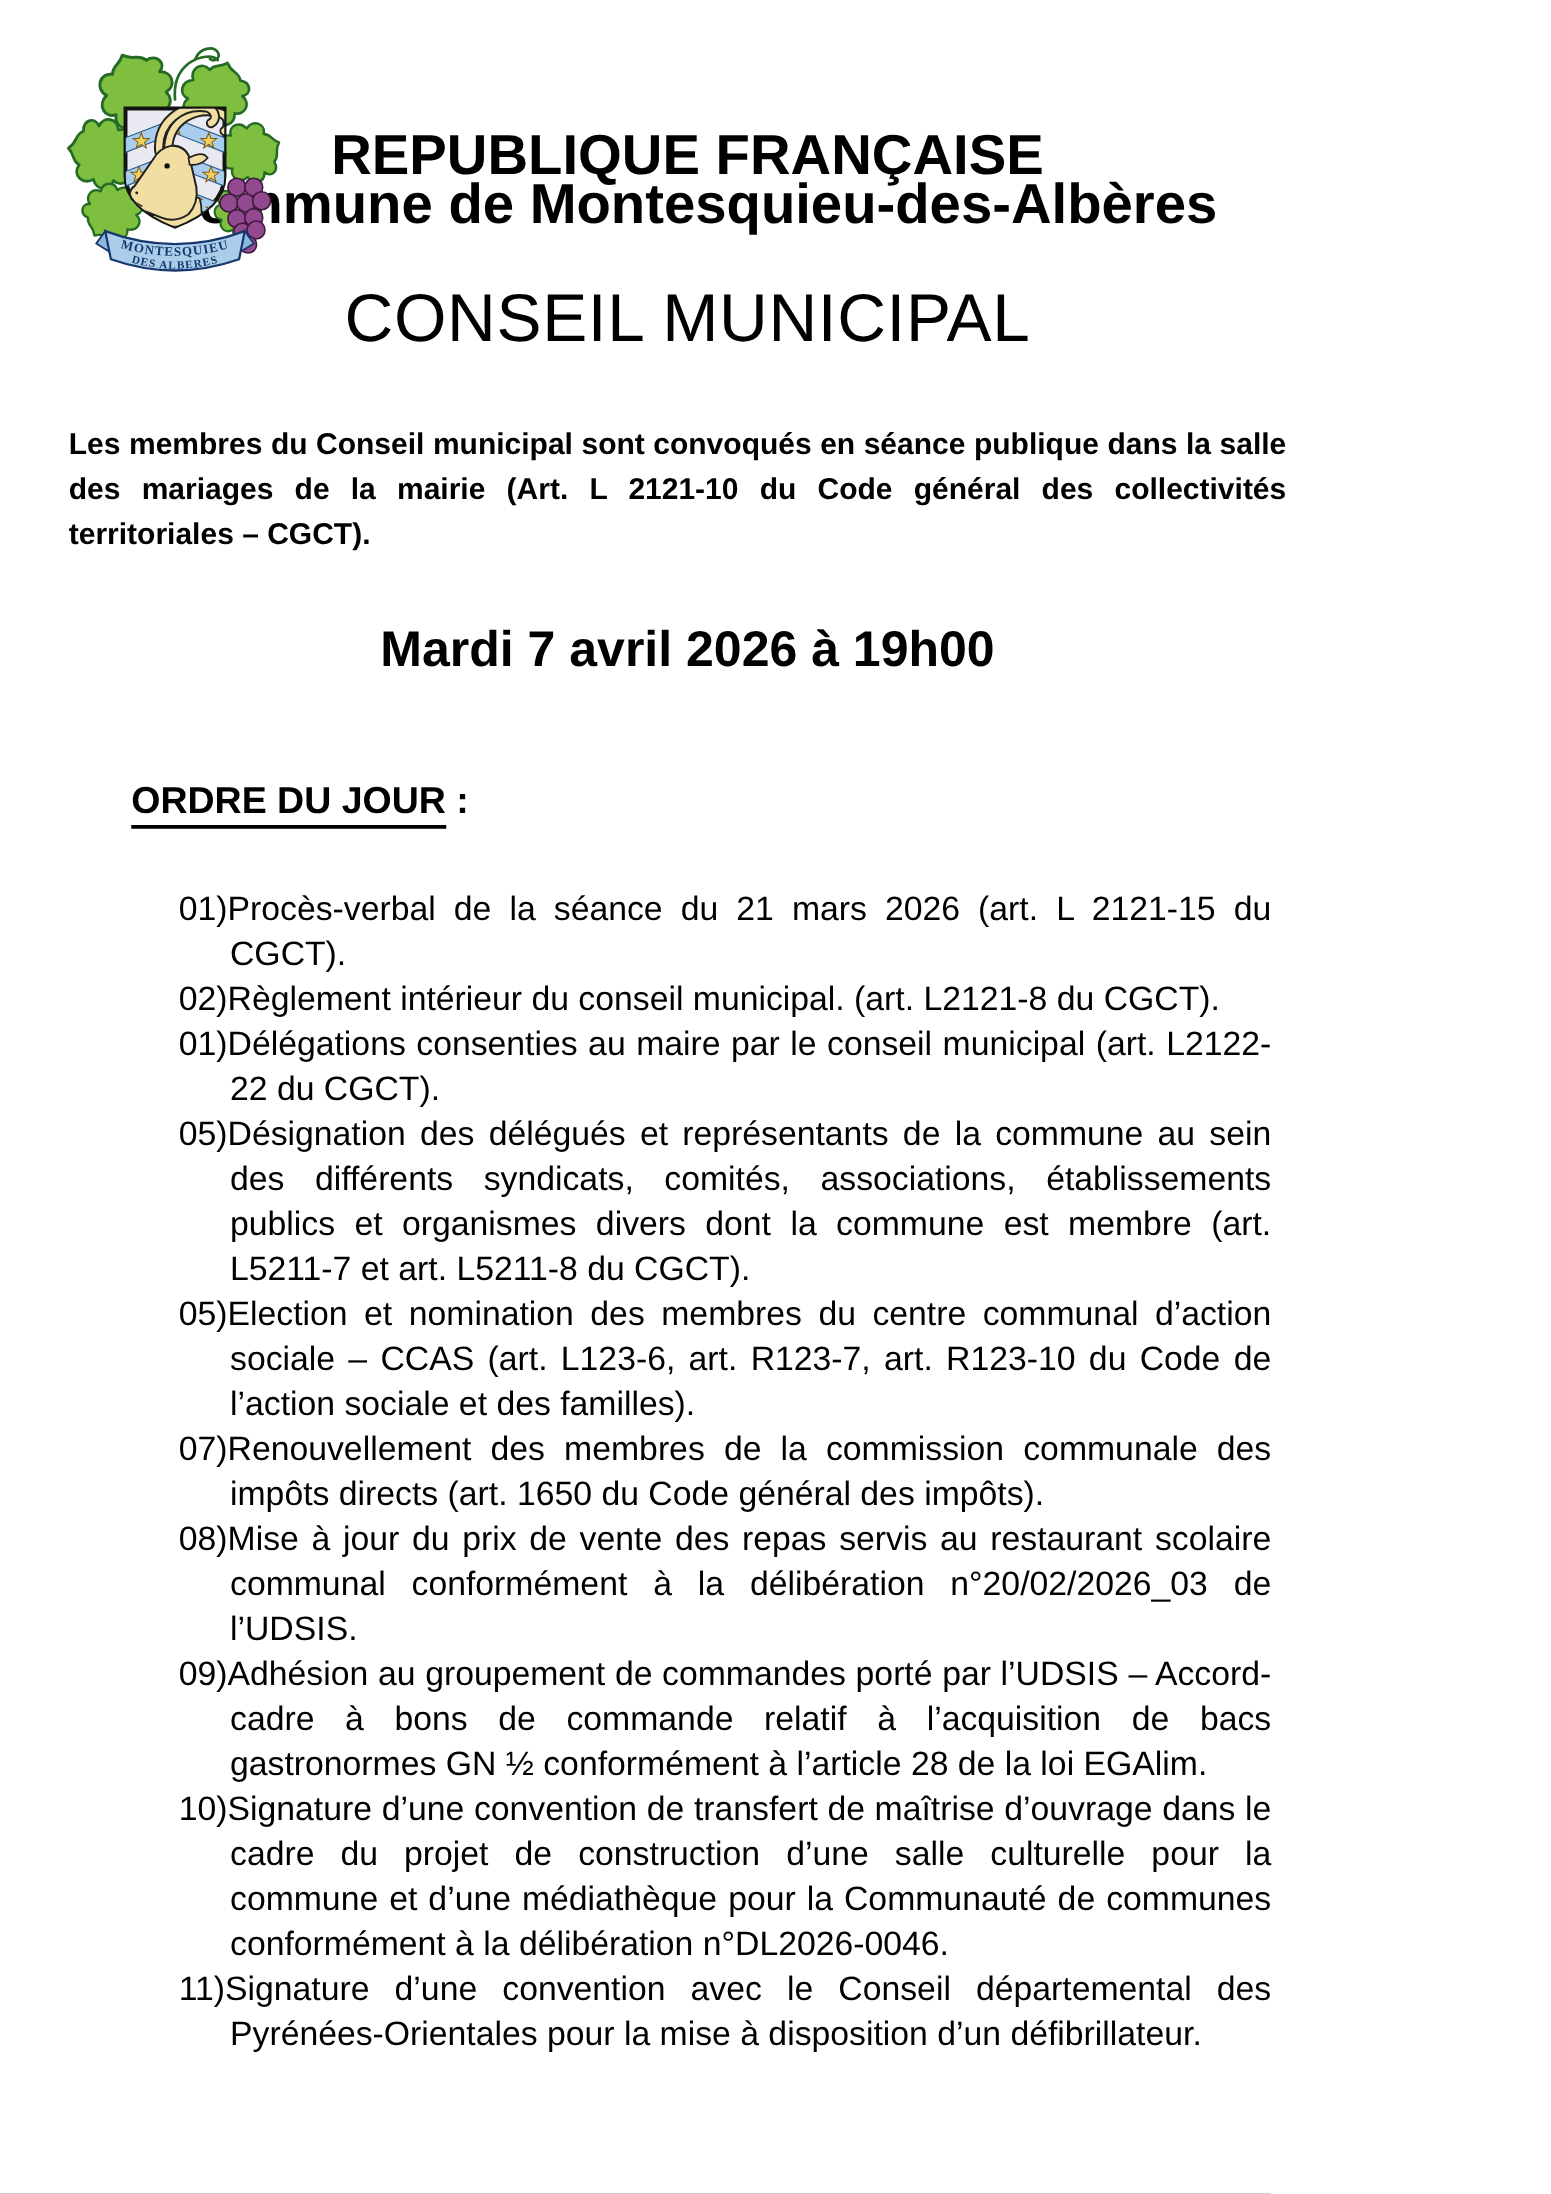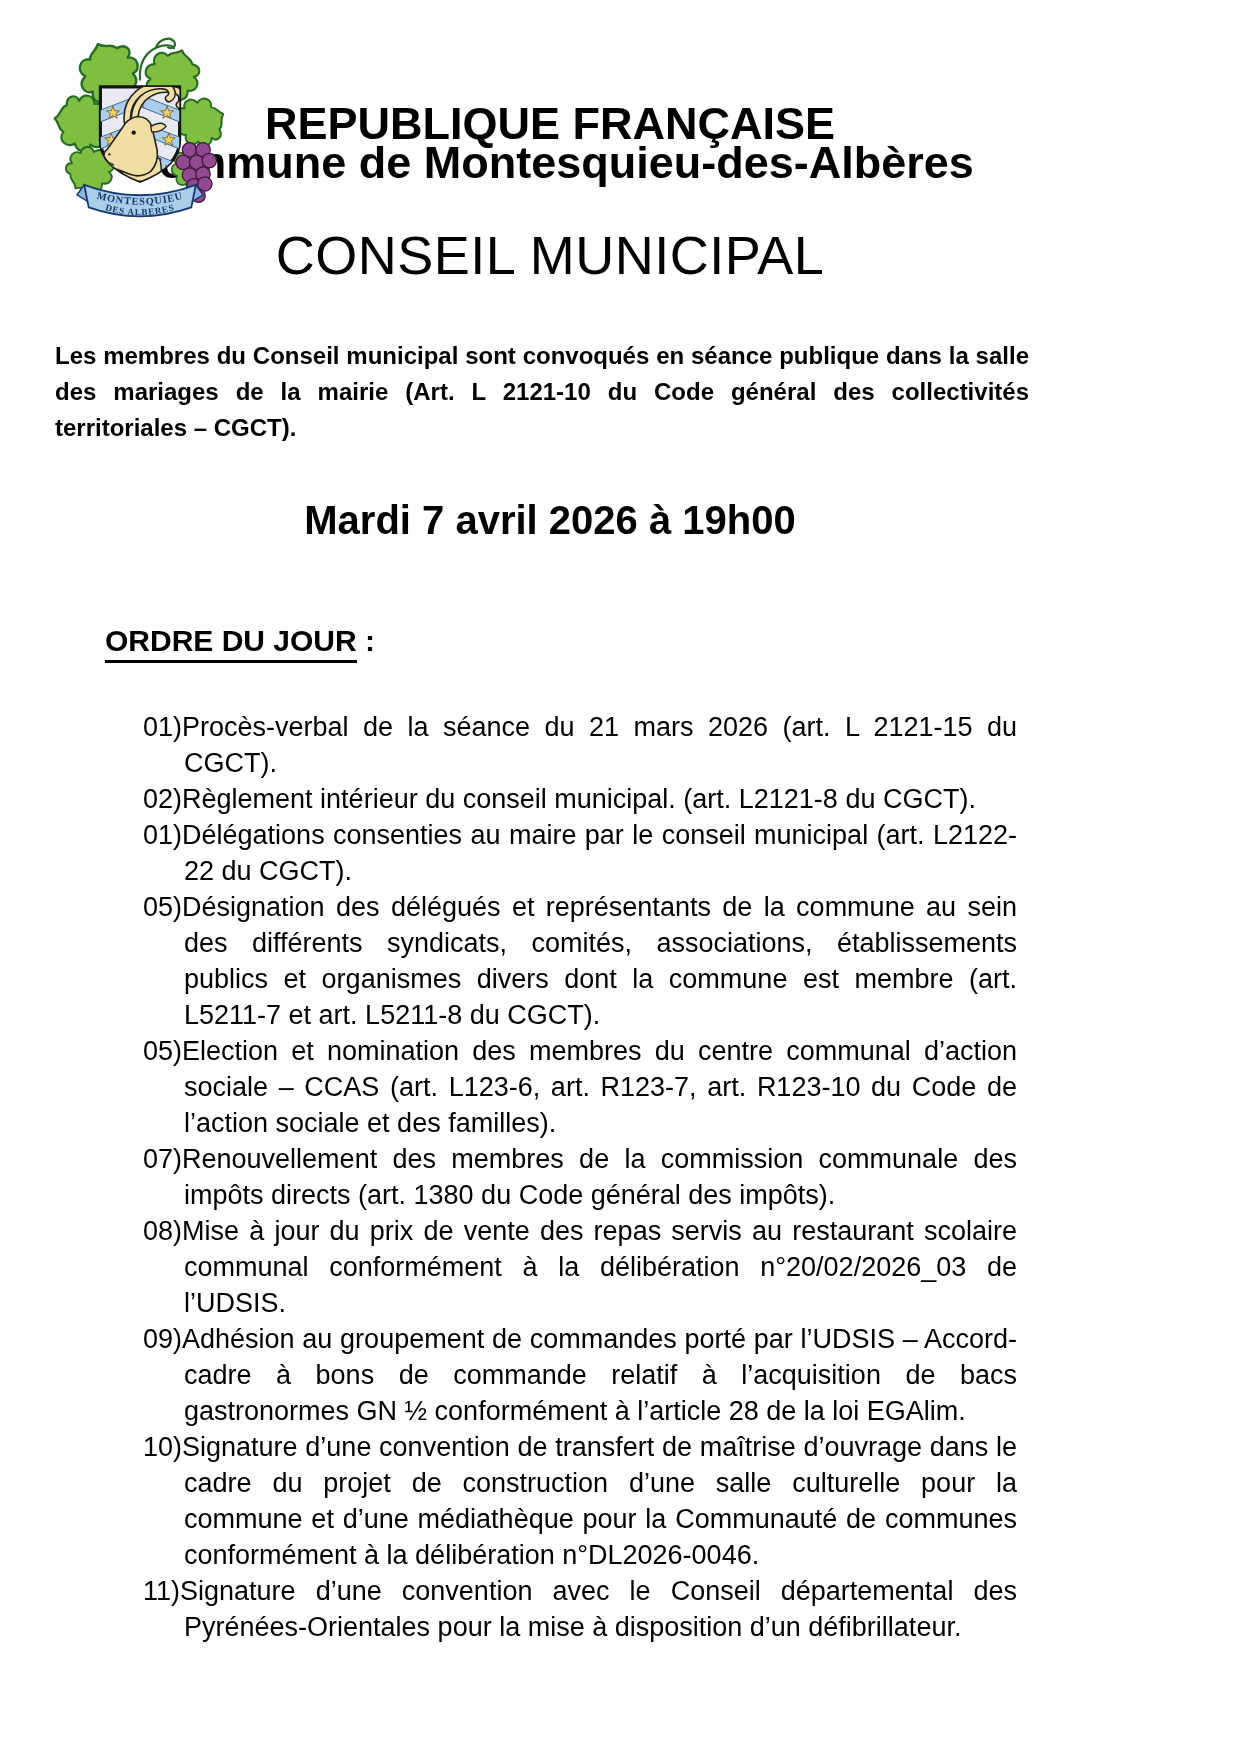--- a/index.html
+++ b/index.html
@@ -161,21 +161,21 @@
 
         <li class="agenda-item"><span class="agenda-num">02)</span><span class="agenda-text">Règlement intérieur du conseil municipal. (art. L2121-8 du CGCT).</span></li>
 
         <li class="agenda-item"><span class="agenda-num">01)</span><span class="agenda-text">Délégations consenties au maire par le conseil municipal (art. L2122-22 du CGCT).</span></li>
 
 
         <li class="agenda-item"><span class="agenda-num">05)</span><span class="agenda-text">Désignation des délégués et représentants de la commune au sein des différents syndicats, comités, associations, établissements publics et organismes divers dont la commune est membre (art. L5211-7 et art. L5211-8 du CGCT).</span></li>
 
         <li class="agenda-item"><span class="agenda-num">05)</span><span class="agenda-text">Election et nomination des membres du centre communal d’action sociale – CCAS (art. L123-6, art. R123-7, art. R123-10 du Code de l’action sociale et des familles).</span></li>
 
-        <li class="agenda-item"><span class="agenda-num">07)</span><span class="agenda-text">Renouvellement des membres de la commission communale des impôts directs (art. 1380 du Code général des impôts).</span></li>
+        <li class="agenda-item"><span class="agenda-num">07)</span><span class="agenda-text">Renouvellement des membres de la commission communale des impôts directs (art. 1650 du Code général des impôts).</span></li>
 
         <li class="agenda-item"><span class="agenda-num">08)</span><span class="agenda-text">Mise à jour du prix de vente des repas servis au restaurant scolaire communal conformément à la délibération n°20/02/2026_03 de l’UDSIS.</span></li>
 
         <li class="agenda-item"><span class="agenda-num">09)</span><span class="agenda-text">Adhésion au groupement de commandes porté par l’UDSIS – Accord-cadre à bons de commande relatif à l’acquisition de bacs gastronormes GN ½ conformément à l’article 28 de la loi EGAlim.</span></li>
 
         <li class="agenda-item"><span class="agenda-num">10)</span><span class="agenda-text">Signature d’une convention de transfert de maîtrise d’ouvrage dans le cadre du projet de construction d’une salle culturelle pour la commune et d’une médiathèque pour la Communauté de communes conformément à la délibération n°DL2026-0046.</span></li>
 
         <li class="agenda-item"><span class="agenda-num">11)</span><span class="agenda-text">Signature d’une convention avec le Conseil départemental des Pyrénées-Orientales pour la mise à disposition d’un défibrillateur.</span></li>
       </ol>
 

